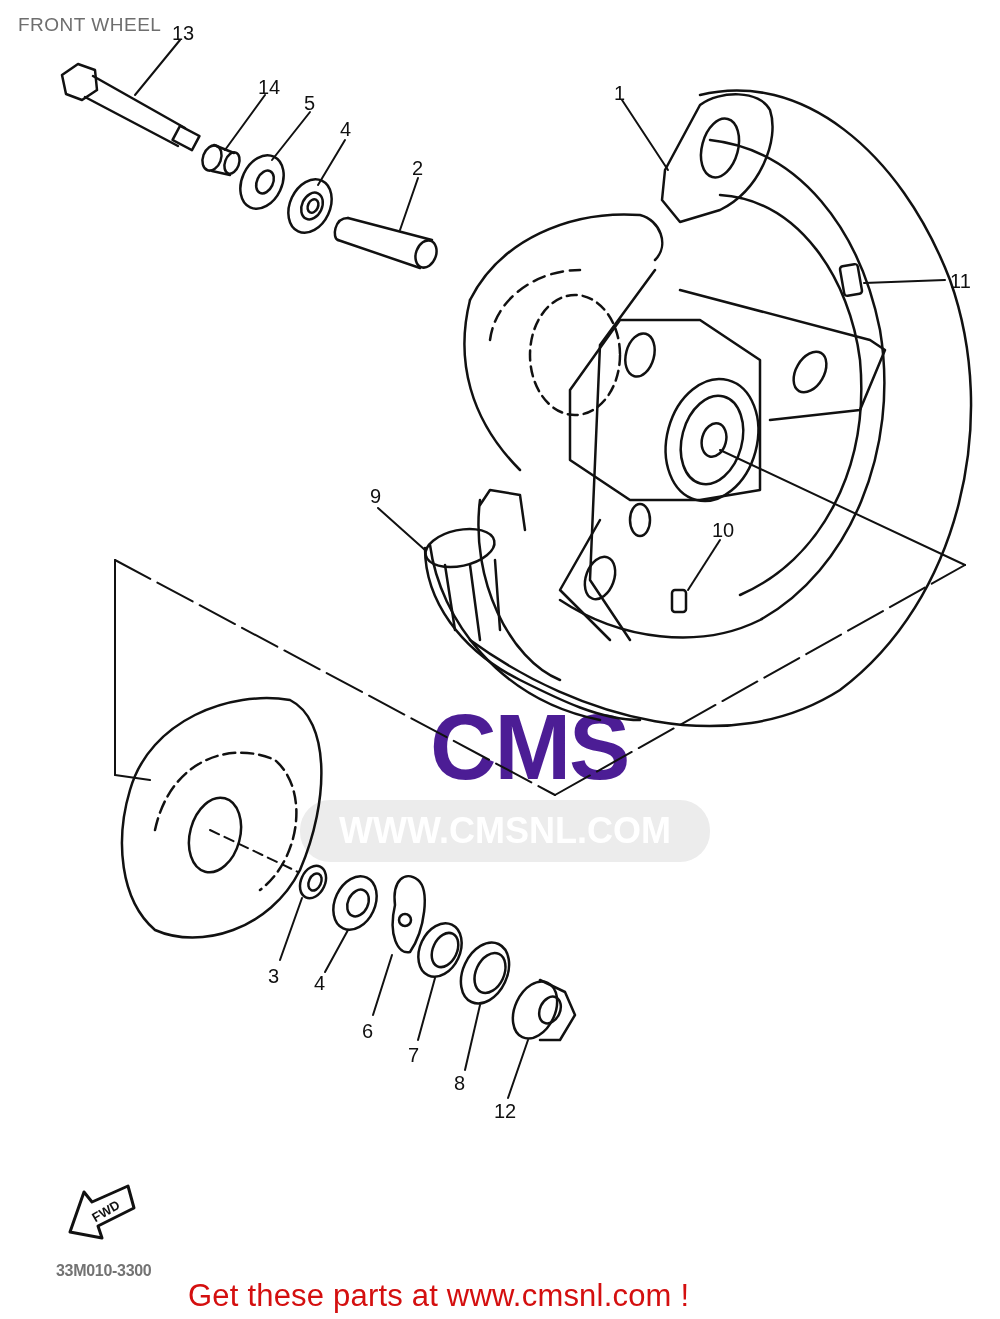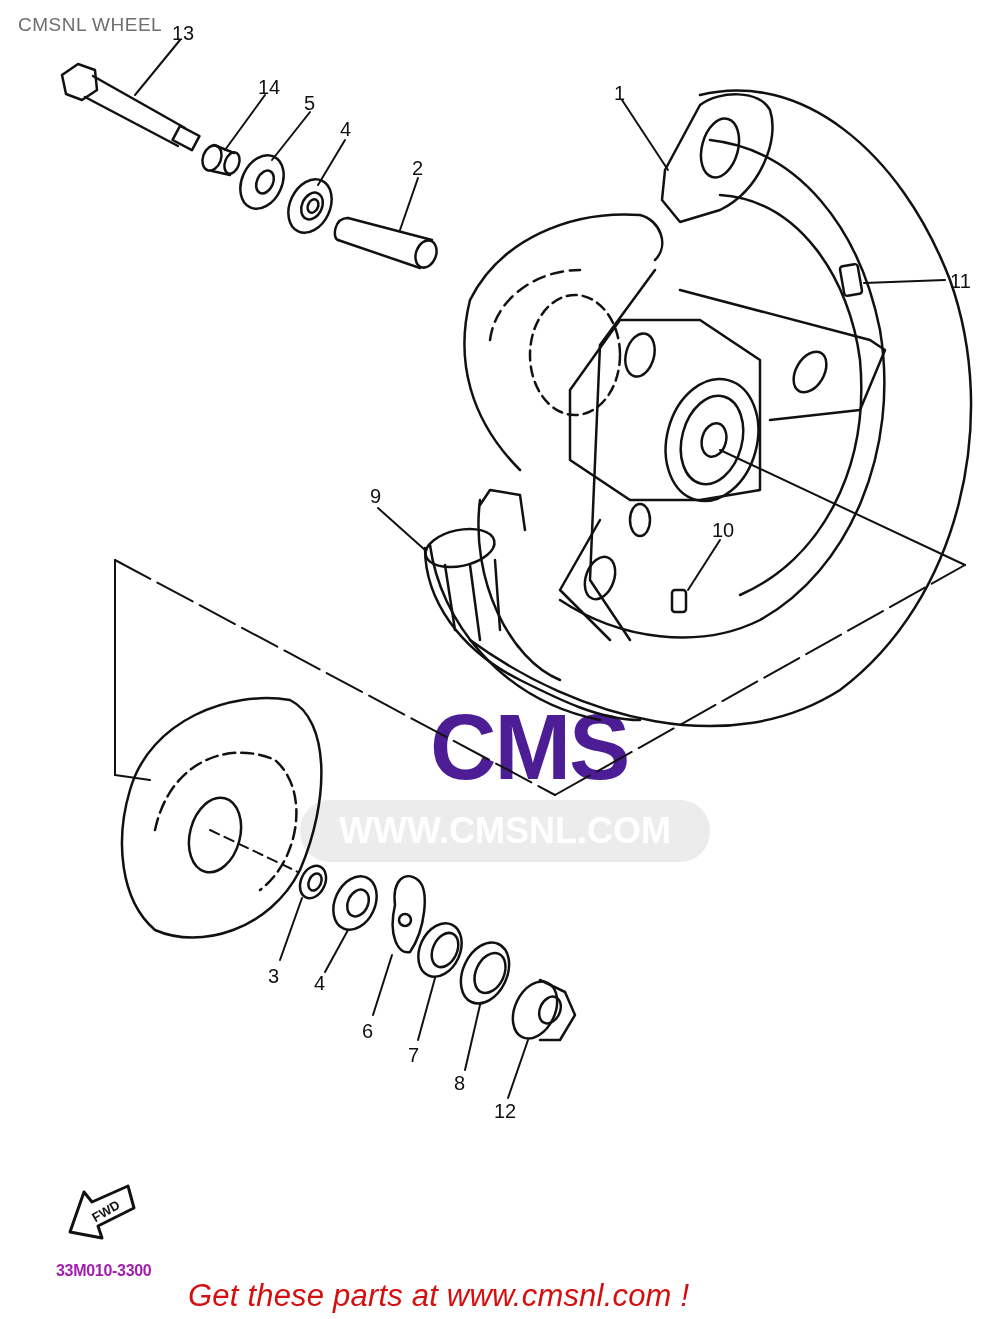--- a/index.html
+++ b/index.html
@@ -1,32 +1,32 @@
 <!DOCTYPE html>
 <html><head>
   <meta charset="utf-8">
   <style>
     html, body { margin: 0; padding: 0; background: #ffffff; }
     body { width: 1000px; height: 1319px; position: relative; overflow: hidden; font-family: "Liberation Sans", sans-serif; }
     .title { position: absolute; left: 18px; top: 14px; font-size: 19px; color: #6e6e6e; letter-spacing: 0.5px; z-index: 3; }
     svg.diagram { position: absolute; left: 0; top: 0; }
     .lbl { font-family: "Liberation Sans", sans-serif; font-size: 20px; fill: #111; }
-    .code { position: absolute; left: 56px; top: 1262px; font-size: 16px; font-weight: bold; color: #a21caf; letter-spacing: -0.3px; }
-    .promo { position: absolute; left: 188px; top: 1278px; font-size: 31px; color: #d40f0f; letter-spacing: 0.2px; font-style: italic; }
+    .code { position: absolute; left: 56px; top: 1262px; font-size: 16px; font-weight: bold; color: #737373; letter-spacing: -0.3px; }
+    .promo { position: absolute; left: 188px; top: 1278px; font-size: 31px; color: #d40f0f; letter-spacing: 0.2px; }
     .wm-url { position: absolute; left: 300px; top: 800px; width: 410px; height: 62px; border-radius: 30px; background: #ececec; color: #ffffff; font-size: 36px; font-weight: bold; text-align: center; line-height: 62px; z-index: 0; }
     .wm-cms { position: absolute; left: 430px; top: 695px; font-size: 92px; font-weight: bold; color: #4c1d95; z-index: 0; letter-spacing: -2px; }
     .fwd { position: absolute; left: 62px; top: 1180px; }
   </style>
 </head>
 <body>
 
 <div class="wm-cms">CMS</div>
 <div class="wm-url">WWW.CMSNL.COM</div>
 
-<div class="title">CMSNL WHEEL</div>
+<div class="title">FRONT WHEEL</div>
 
 <svg class="diagram" width="1000" height="1319" viewBox="0 0 1000 1319" fill="none" stroke="#111" stroke-width="2.5" stroke-linecap="round" stroke-linejoin="round">
 
   <g>
     <polygon points="62,75 78,64 95,70 97,90 82,100 66,94"></polygon>
     <line x1="93" y1="76" x2="185" y2="128"></line>
     <line x1="85" y1="97" x2="178" y2="146"></line>
     <rect x="175" y="130" width="22" height="16" transform="rotate(28 186 138)"></rect>
   </g>
 

